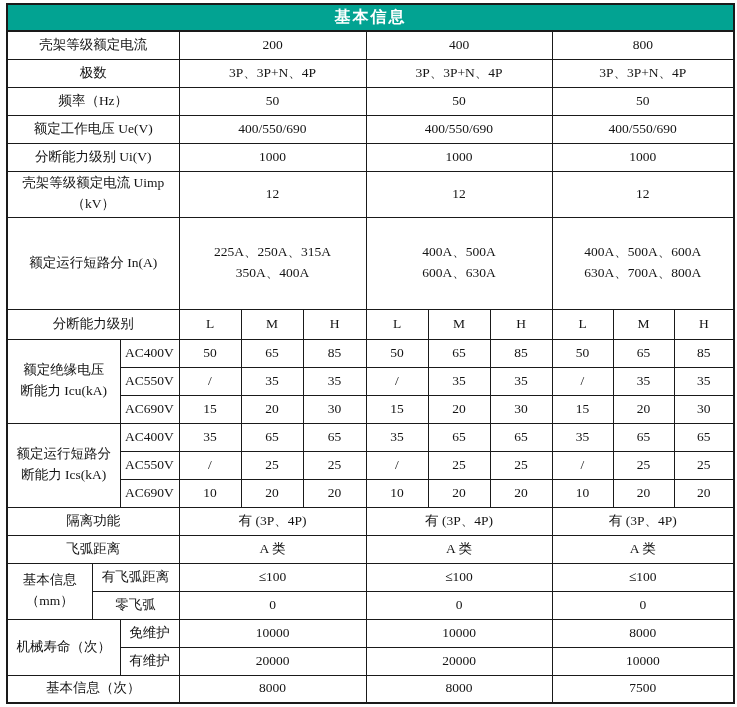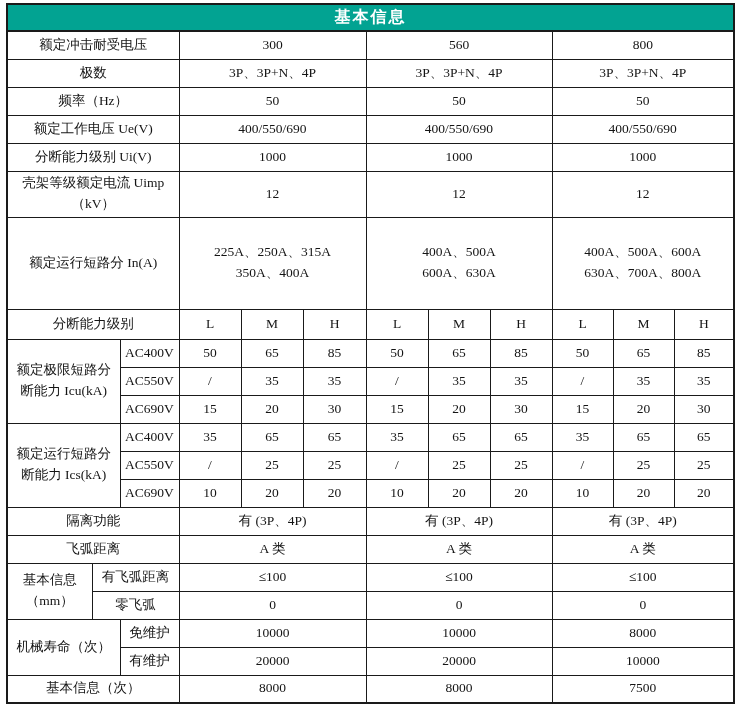--- a/index.html
+++ b/index.html
@@ -42,23 +42,23 @@
       <col style="width:61px">
       <col style="width:60px">
   </colgroup>
 
   <tbody>
       <tr class="r-head">
     <th class="header" colspan="12">基本信息</th>
   </tr>
 
   <tr>
-    <td colspan="3">额定冲击耐受电压</td>
-    <td colspan="3">300</td>
-    <td colspan="3">560</td>
+    <td colspan="3">壳架等级额定电流</td>
+    <td colspan="3">200</td>
+    <td colspan="3">400</td>
     <td colspan="3">800</td>
   </tr>
 
   <tr>
     <td colspan="3">极数</td>
     <td colspan="3">3P、3P+N、4P</td>
     <td colspan="3">3P、3P+N、4P</td>
     <td colspan="3">3P、3P+N、4P</td>
   </tr>
 
@@ -108,21 +108,21 @@
     <td>H</td>
     <td>L</td>
     <td>M</td>
     <td>H</td>
     <td>L</td>
     <td>M</td>
     <td>H</td>
   </tr>
 
   <tr>
-    <td colspan="2" rowspan="3">额定极限短路分
+    <td colspan="2" rowspan="3">额定绝缘电压
 断能力 Icu(kA)</td>
     <td>AC400V</td>
     <td>50</td>
     <td>65</td>
     <td>85</td>
     <td>50</td>
     <td>65</td>
     <td>85</td>
     <td>50</td>
     <td>65</td>

